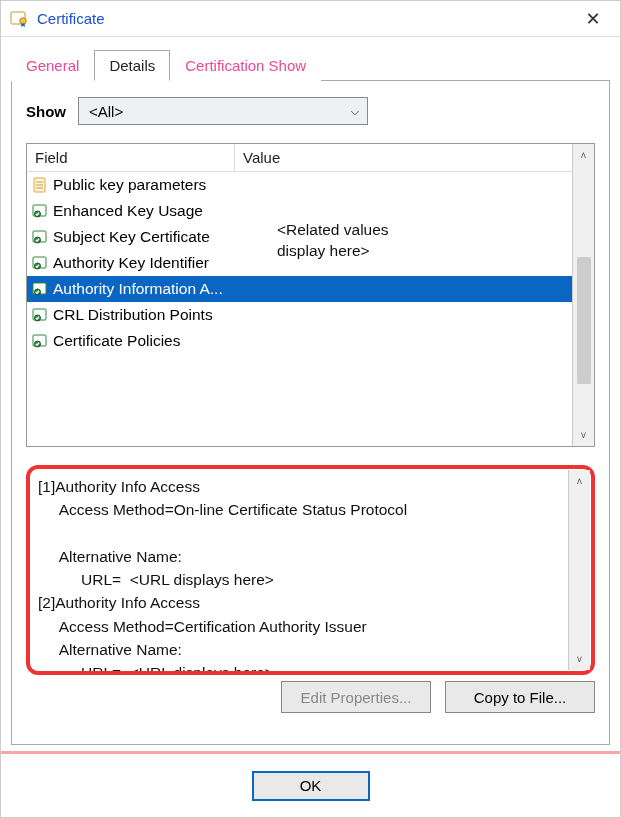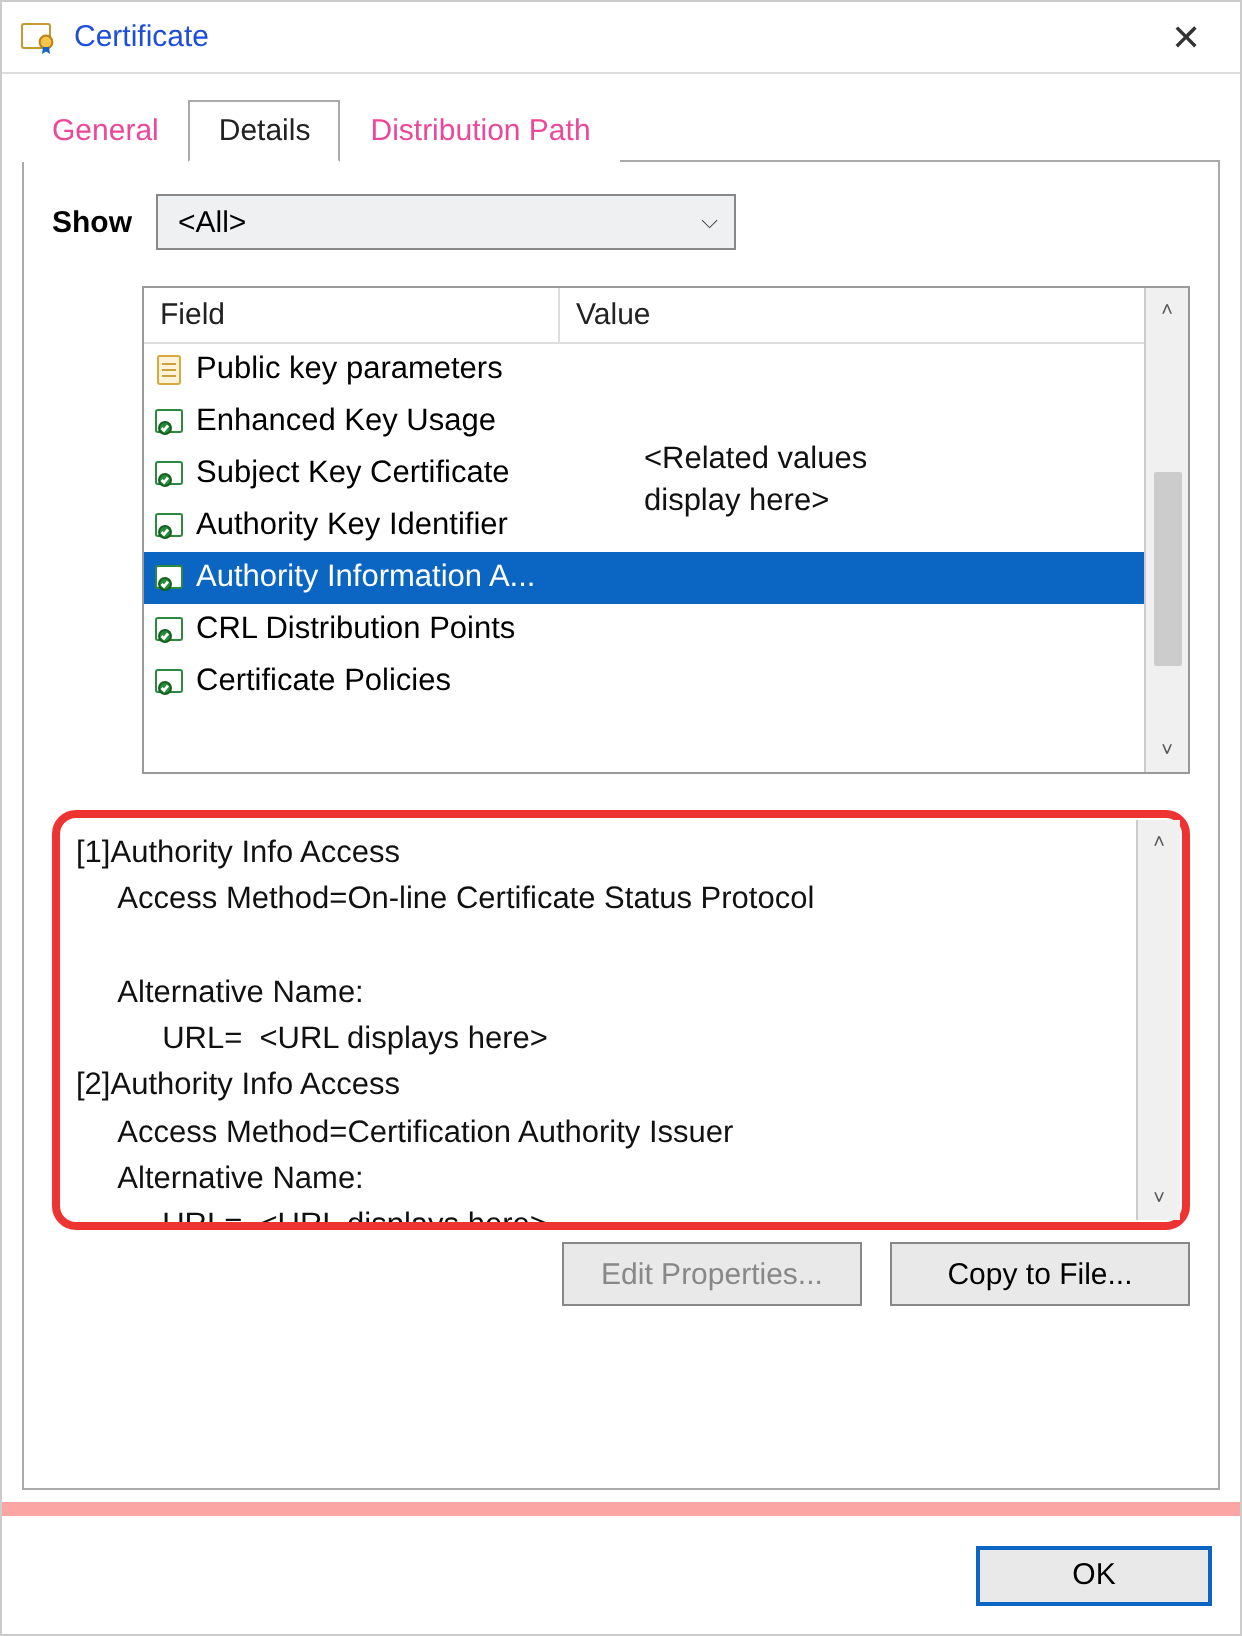--- a/index.html
+++ b/index.html
@@ -97,24 +97,23 @@
     border: 1px solid #888;
     background: #eef0f1;
     display:flex; align-items:center; justify-content:space-between;
     padding: 0 8px 0 10px;
     font-size: 15px;
     cursor: pointer;
   }
   .show-select .chev { font-size: 11px; color:#444; }
   .fieldlist {
     border: 1px solid #999;
-    height: 244px;
+    height: 304px;
     display:flex;
     position: relative;
-    margin-left: 45px;
   }
   .fl-content {
     flex:1;
     overflow:hidden;
   }
   .fl-header {
     display:flex;
     height: 28px;
     align-items:center;
     font-size:15px;
@@ -221,23 +220,23 @@
     cursor:pointer;
   }
   .btn.disabled {
     color:#888;
     cursor:default;
   }
   .footer {
     height: 66px;
     display:flex;
     align-items:center;
-    justify-content:flex-end;
+    justify-content:center;
     padding: 0 14px;
-    border-top: 7px solid #fca5a5;
+    border-top: 3px solid #fca5a5;
   }
   .ok-btn {
     height: 30px; width: 118px;
     border: 2px solid #0a66c2;
     background:#e9e9e9;
     font-size:15px;
     display:flex;align-items:center;justify-content:center;
     cursor:pointer;
   }
   .cert-icon svg { display:block; }
@@ -255,21 +254,21 @@
       </svg>
     </span>
     <span class="title">Certificate</span>
     <span class="close">✕</span>
   </div>
 
   <div class="body">
     <div class="tabs">
       <div class="tab">General</div>
       <div class="tab active">Details</div>
-      <div class="tab">Distribution Path</div>
+      <div class="tab">Certification Show</div>
     </div>
 
     <div class="tab-panel">
 
       <div class="show-row">
         <span class="show-label">Show</span>
         <div class="show-select">
           <span>&lt;All&gt;</span>
           <span class="chev">⌵</span>
         </div>

